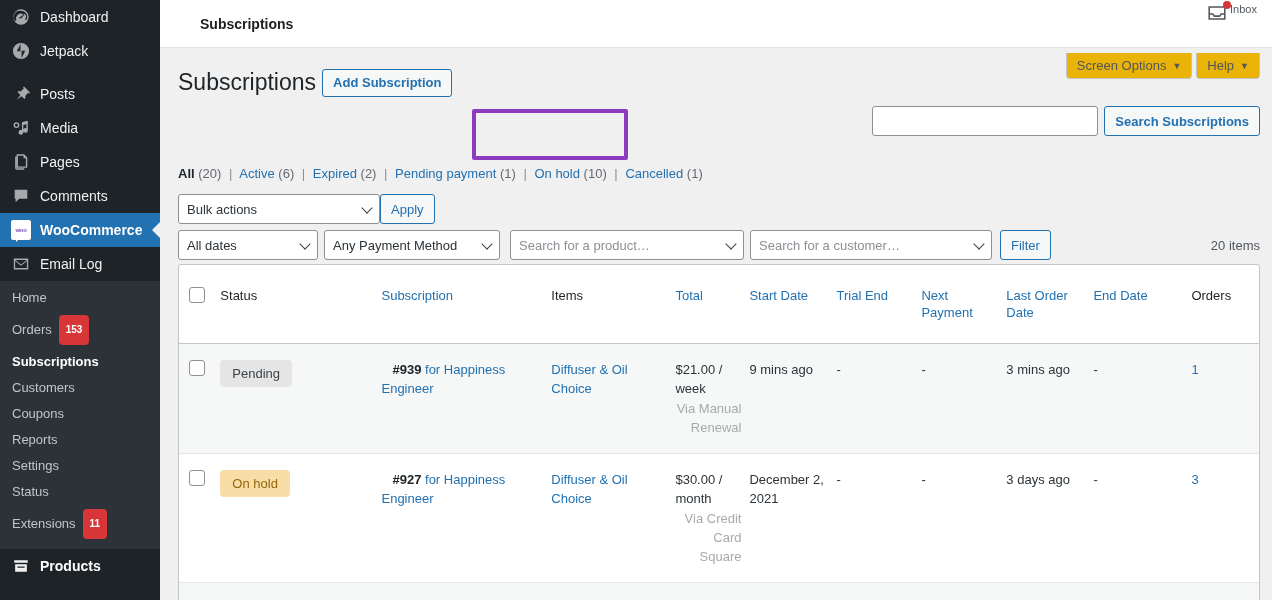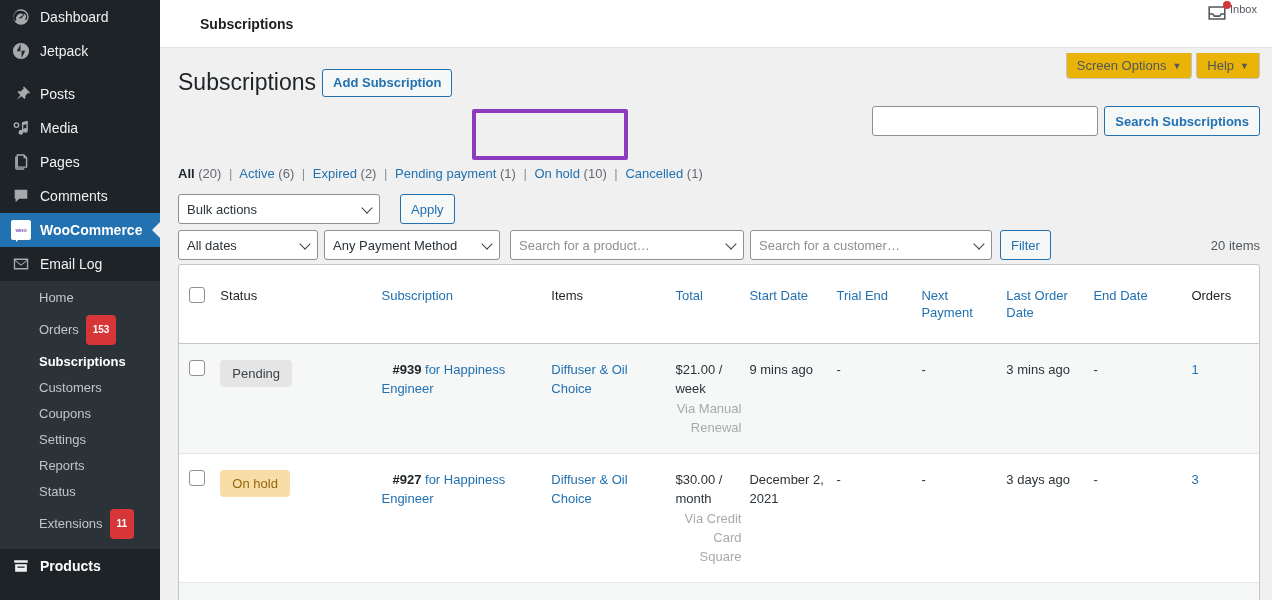--- a/index.html
+++ b/index.html
@@ -76,21 +76,20 @@
   }
 
   .submenu { background: #2c3338; padding: 4px 0 6px 0; }
   .submenu-item {
     display: flex; align-items: center;
     padding: 4px 12px 4px 12px;
     font-size: 13px;
     color: #c3c4c7;
     cursor: pointer;
     line-height: 18px;
-    margin-left: 27px;
   }
   .submenu-item.current { color: #fff; font-weight: 700; }
   .count-bubble {
     display: inline-block;
     margin-left: 7px;
     background: #d63638;
     color: #fff;
     font-size: 10px;
     font-weight: 600;
     border-radius: 4px;
@@ -248,21 +247,21 @@
   .wp-select .chev {
     position: absolute; right: 8px; top: 50%;
     width: 8px; height: 8px;
     margin-top: -5px;
     border-right: 1.6px solid #3c434a;
     border-bottom: 1.6px solid #3c434a;
     transform: rotate(45deg);
   }
   .wp-select.placeholder { color: #8c8f94; }
   .apply-btn {
-    margin-left: 20px;
+    margin-left: 0;
     height: 30px;
     border: 1px solid #2271b1;
     border-radius: 3px;
     background: #f6f7f7;
     color: #2271b1;
     font-size: 13px;
     padding: 0 10px;
     cursor: pointer;
     display: flex; align-items: center;
     font-family: "Liberation Sans", sans-serif;
@@ -436,24 +435,24 @@
     <div class="submenu-item current">
       <span>Subscriptions</span>
     </div>
     <div class="submenu-item">
       <span>Customers</span>
     </div>
     <div class="submenu-item">
       <span>Coupons</span>
     </div>
     <div class="submenu-item">
+      <span>Reports</span>
+    </div>
+    <div class="submenu-item">
       <span>Settings</span>
-    </div>
-    <div class="submenu-item">
-      <span>Reports</span>
     </div>
     <div class="submenu-item">
       <span>Status</span>
     </div>
     <div class="submenu-item">
       <span>Extensions</span>
       <span class="count-bubble">11</span>
     </div>
   </div>
 

